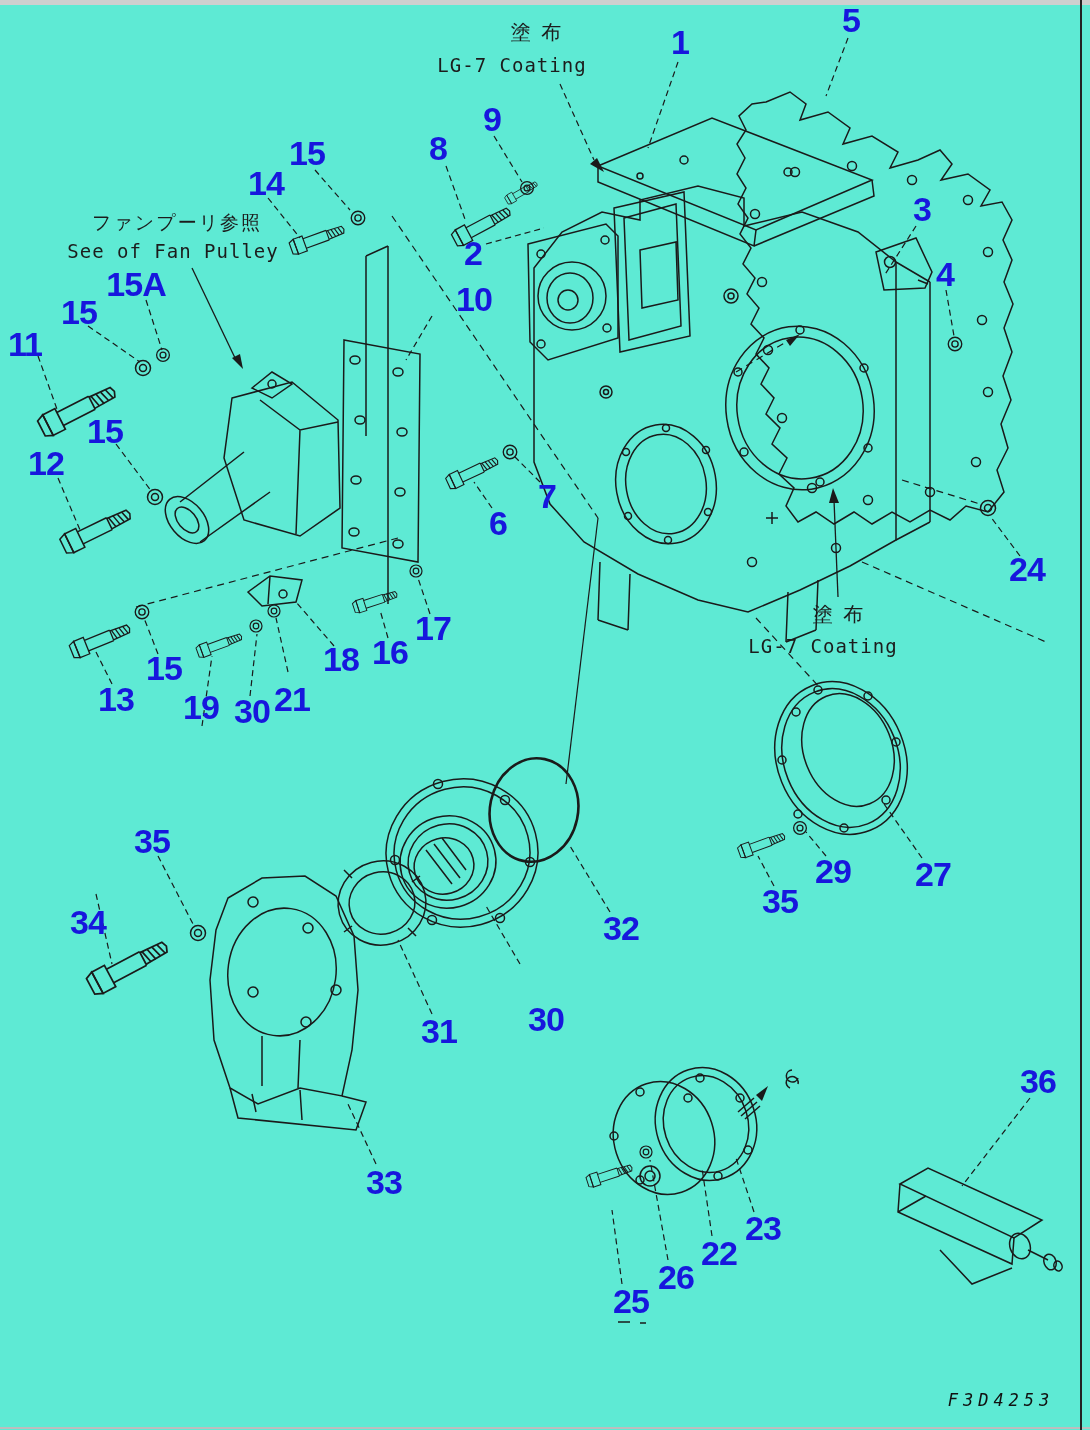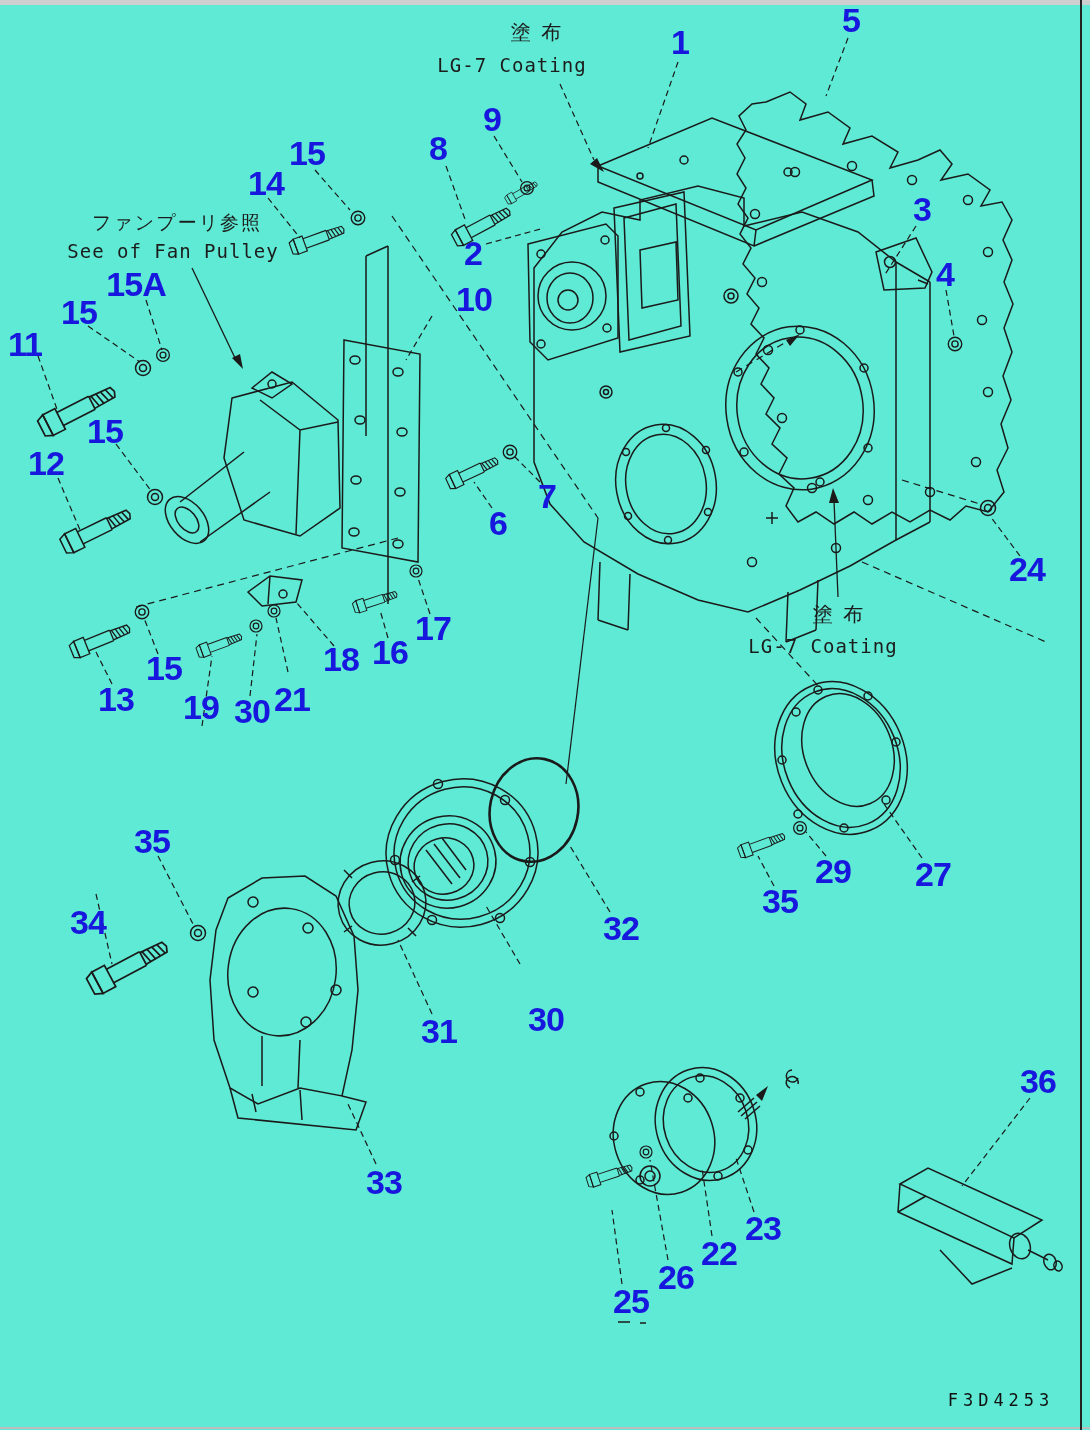--- a/index.html
+++ b/index.html
@@ -5,21 +5,21 @@
   html,body{margin:0;padding:0;background:#ffffff;}
   #sheet{position:relative;width:1090px;height:1430px;background:#5eead4;overflow:hidden;
          font-family:"Liberation Sans",sans-serif;}
   #lineart{position:absolute;left:0;top:0;}
   .callout{position:absolute;transform:translate(-50%,-50%);font-weight:bold;
            font-size:34px;line-height:1;letter-spacing:-1px;white-space:nowrap;}
   .note{position:absolute;transform:translate(-50%,-50%);color:#1c1c1c;white-space:nowrap;}
   .note-jp{font-size:20px;font-family:"DejaVu Sans",sans-serif;letter-spacing:2px;}
   .note-en{font-size:19px;font-family:"DejaVu Sans Mono",monospace;letter-spacing:1px;}
   .code{position:absolute;transform:translate(-50%,-50%);font-family:"DejaVu Sans Mono",monospace;
-        font-size:17px;letter-spacing:5px;color:#111;}
+        font-size:17px;letter-spacing:5px;color:#111;font-style:italic;}
   .edge-top{position:absolute;left:0;top:0;width:100%;height:5px;background:#cfcfcf;}
   .edge-bottom{position:absolute;left:0;top:1427px;width:100%;height:2px;background:#bdbdbd;}
 </style>
 </head>
 <body>
 
 <div id="sheet">
   <div class="edge-top"></div>
   <div class="edge-bottom"></div>
 

